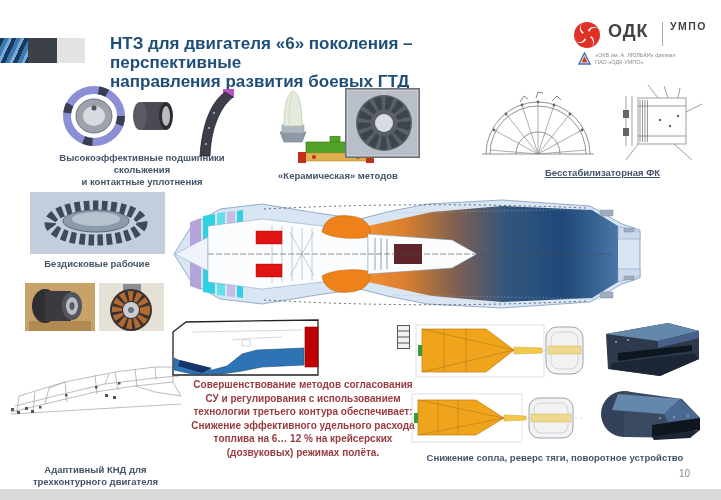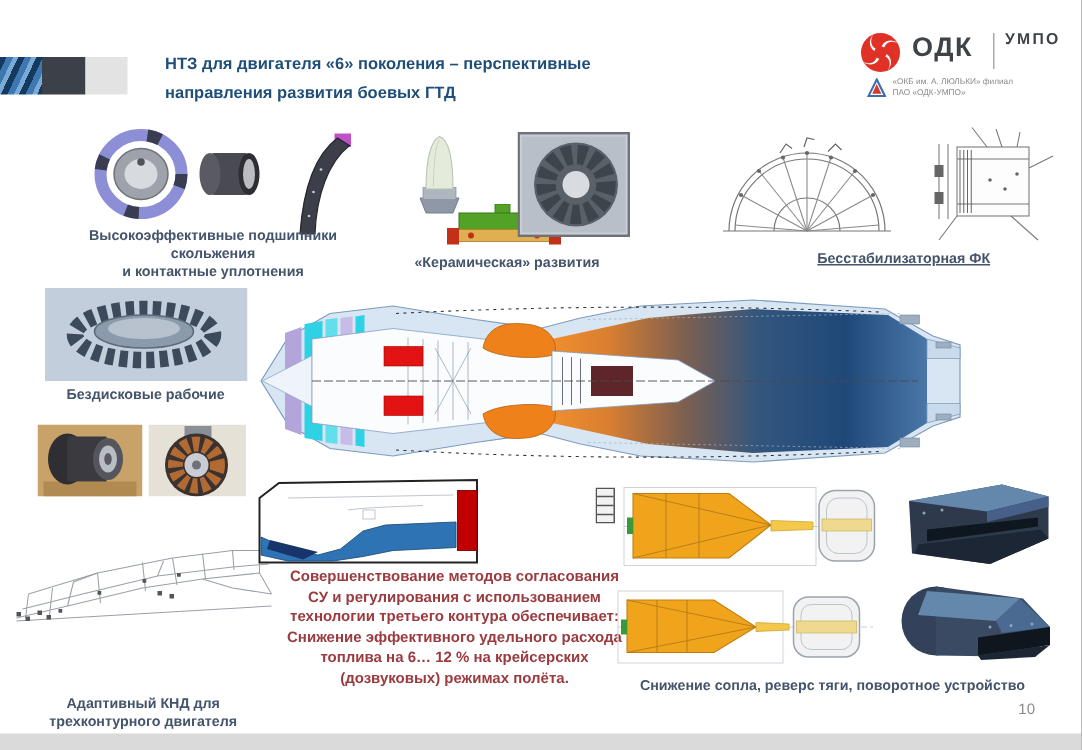--- a/index.html
+++ b/index.html
@@ -4,21 +4,21 @@
 <style>
   html,body{margin:0;padding:0;background:#888;}
   #slide{
     position:relative;width:721px;height:500px;background:#FFFFFF;
     font-family:"Liberation Sans",sans-serif;overflow:hidden;
     outline:1px solid #B5B5B5;margin:0 auto;
   }
   .abs{position:absolute;}
   .cap{position:absolute;color:#44546A;font-weight:600;font-size:9.5px;
        line-height:1.28;text-align:center;}
-  .title-line{color:#1F4E79;font-weight:700;font-size:11px;line-height:19px;}
+  .title-line{color:#1F4E79;font-weight:700;font-size:17px;line-height:19px;}
   .main-line{color:#9A3B3F;font-weight:700;font-size:10px;line-height:13.5px;text-align:center;}
   .logo-brand{font-size:18px;font-weight:700;color:#3F4345;letter-spacing:1px;text-align:center;}
   .logo-div{font-size:10.5px;font-weight:700;color:#3F4345;letter-spacing:1.5px;}
   .logo-sub{font-size:5.5px;color:#8A8A8A;line-height:7px;}
   .pgnum{color:#8A8A8A;font-size:10px;text-align:right;}
   svg{display:block;}
 </style>
 </head>
 <body>
 
@@ -111,21 +111,21 @@
   </div>
   <div class="abs" style="left:345px;top:88px;">
     <svg width="75" height="70" viewBox="0 0 75 70">
       <rect x="0.8" y="0.8" width="73.4" height="68.4" fill="#C9CED5" stroke="#6E7278" stroke-width="1.6"></rect>
       <rect x="3" y="3" width="69" height="64" fill="#B9BFC8"></rect>
       <circle cx="39" cy="35" r="28" fill="#596068"></circle>
       <circle cx="39" cy="35" r="20" fill="none" stroke="#3E444C" stroke-width="13" stroke-dasharray="6 3.5"></circle>
       <circle cx="39" cy="35" r="9" fill="#D8DCE0"></circle>
     </svg>
   </div>
-  <div class="cap" style="left:258px;top:170px;width:160px;">«Керамическая» развития</div>
+  <div class="cap" style="left:258px;top:170px;width:160px;">«Керамическая» методов</div>
 
   <div class="abs" style="left:478px;top:82px;">
     <svg width="120" height="80" viewBox="0 0 120 80">
       <g stroke="#777" fill="none" stroke-width="0.8">
         <path d="M8,72 A52,52 0 0 1 112,72"></path>
         <path d="M12,72 A48,48 0 0 1 108,72"></path>
         <path d="M38,72 A22,22 0 0 1 82,72"></path>
         <line x1="4" y1="72" x2="116" y2="72"></line>
       </g>
       <g stroke="#888" stroke-width="0.7">

